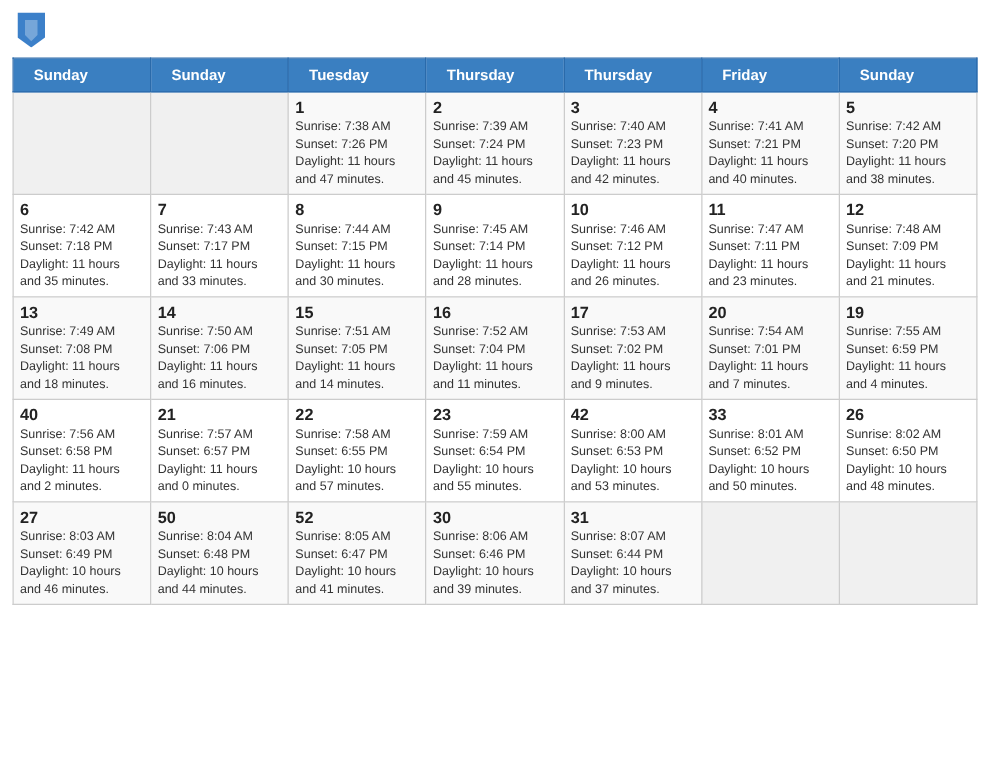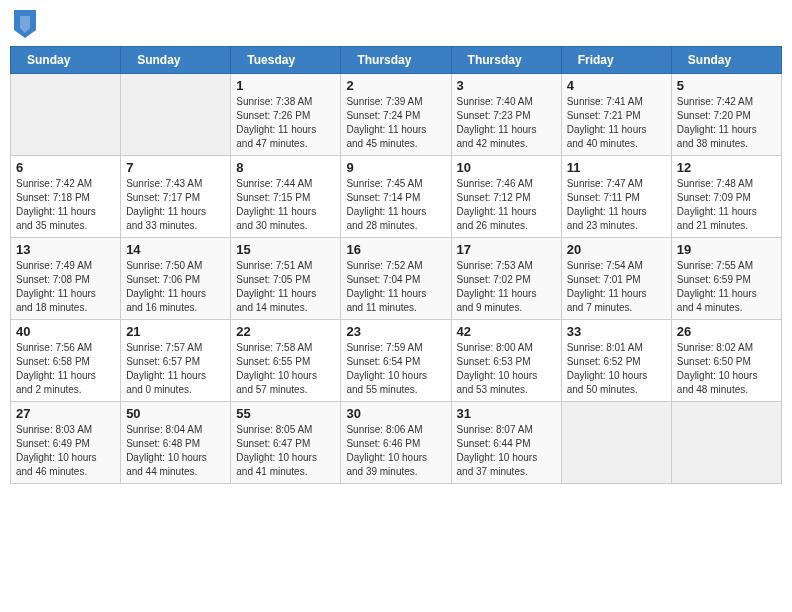--- a/index.html
+++ b/index.html
@@ -242,21 +242,21 @@
       <tr>
         <td>
           <span class="day-number">27</span>
           <div class="day-info">Sunrise: 8:03 AM<br>Sunset: 6:49 PM<br>Daylight: 10 hours and 46 minutes.</div>
         </td>
         <td>
           <span class="day-number">50</span>
           <div class="day-info">Sunrise: 8:04 AM<br>Sunset: 6:48 PM<br>Daylight: 10 hours and 44 minutes.</div>
         </td>
         <td>
-          <span class="day-number">55</span>
+          <span class="day-number">52</span>
           <div class="day-info">Sunrise: 8:05 AM<br>Sunset: 6:47 PM<br>Daylight: 10 hours and 41 minutes.</div>
         </td>
         <td>
           <span class="day-number">30</span>
           <div class="day-info">Sunrise: 8:06 AM<br>Sunset: 6:46 PM<br>Daylight: 10 hours and 39 minutes.</div>
         </td>
         <td>
           <span class="day-number">31</span>
           <div class="day-info">Sunrise: 8:07 AM<br>Sunset: 6:44 PM<br>Daylight: 10 hours and 37 minutes.</div>
         </td>

